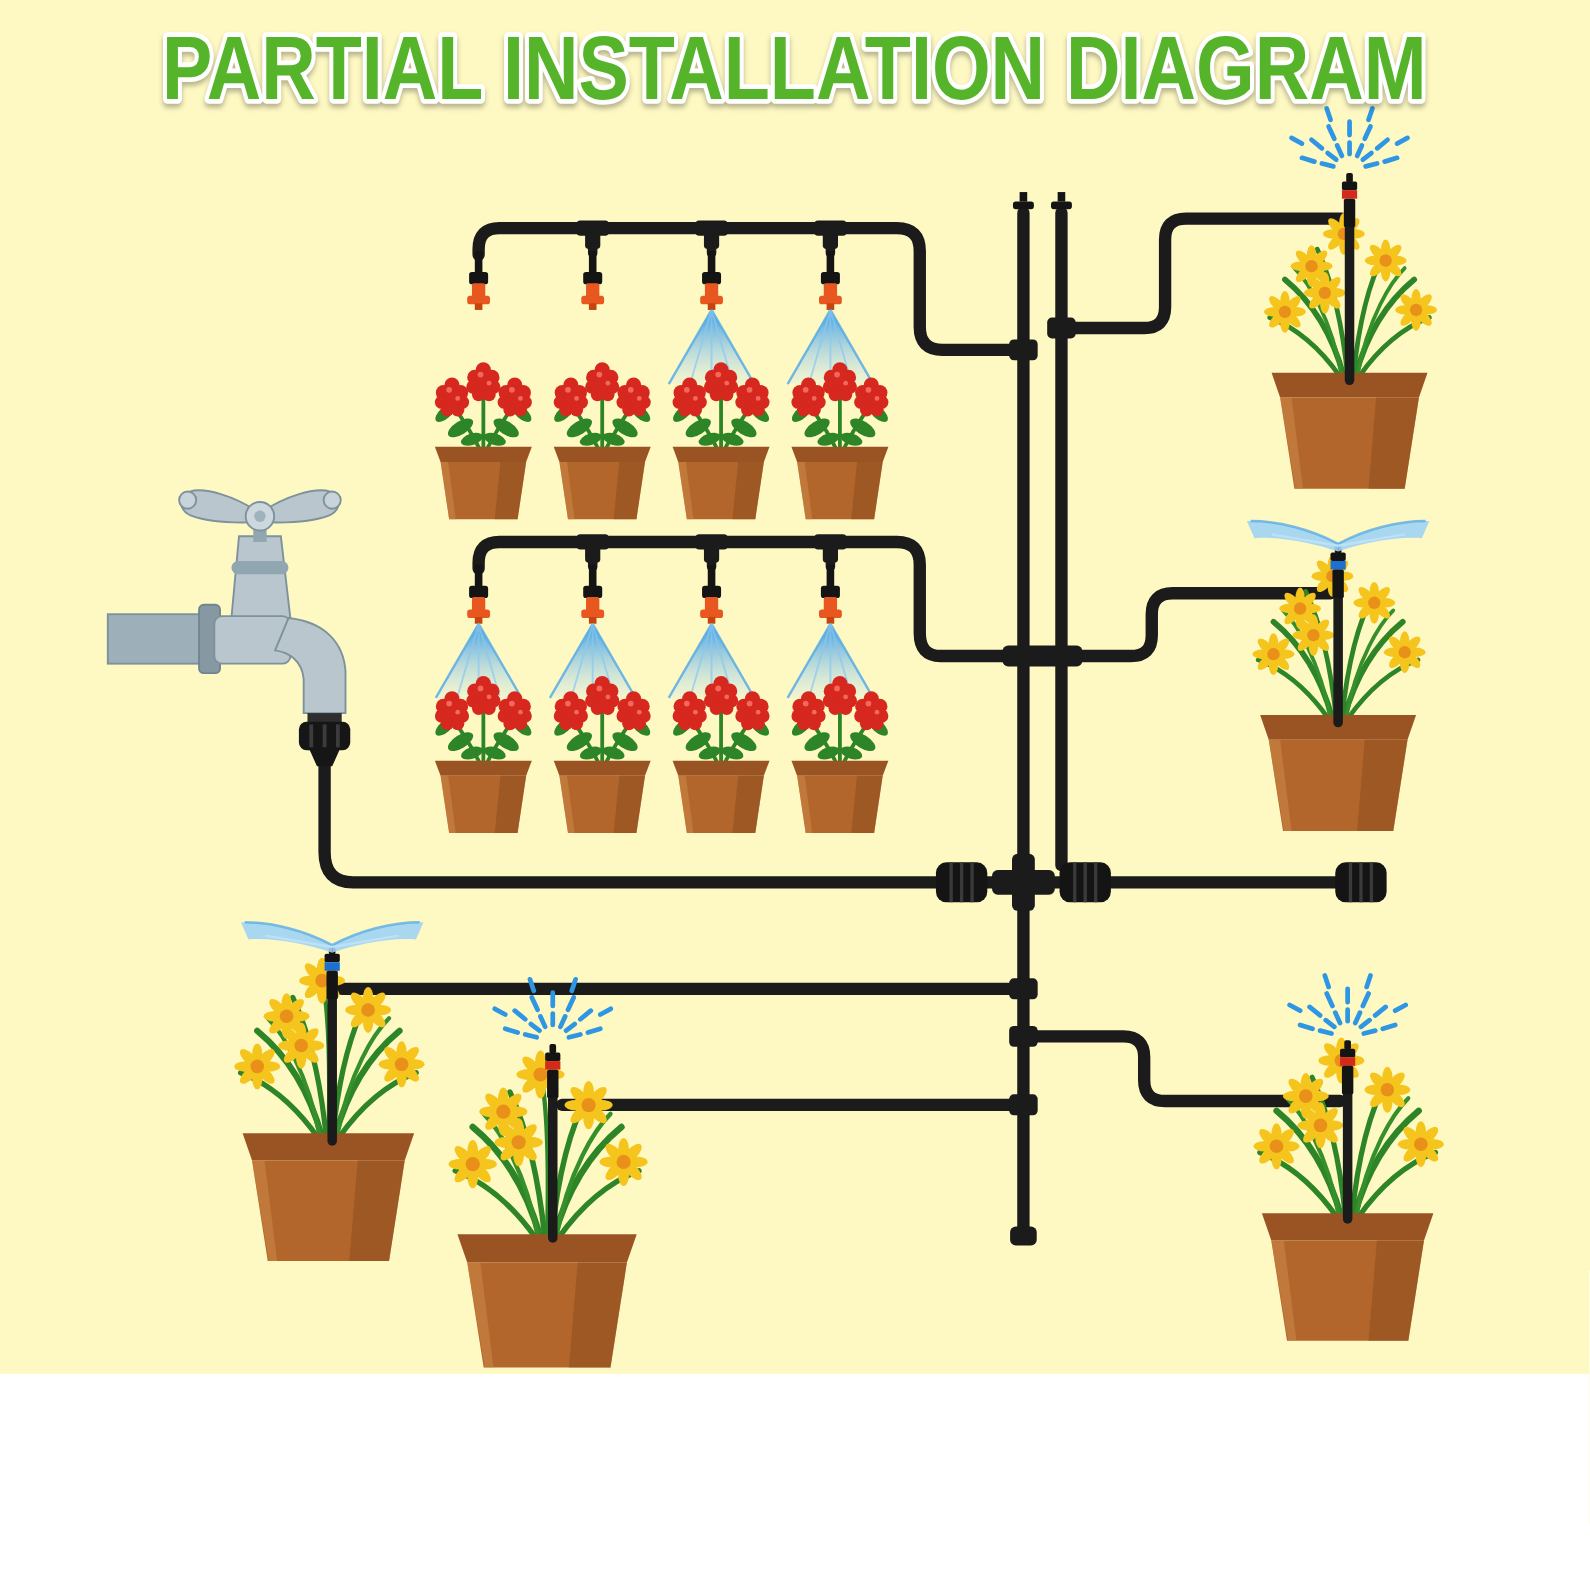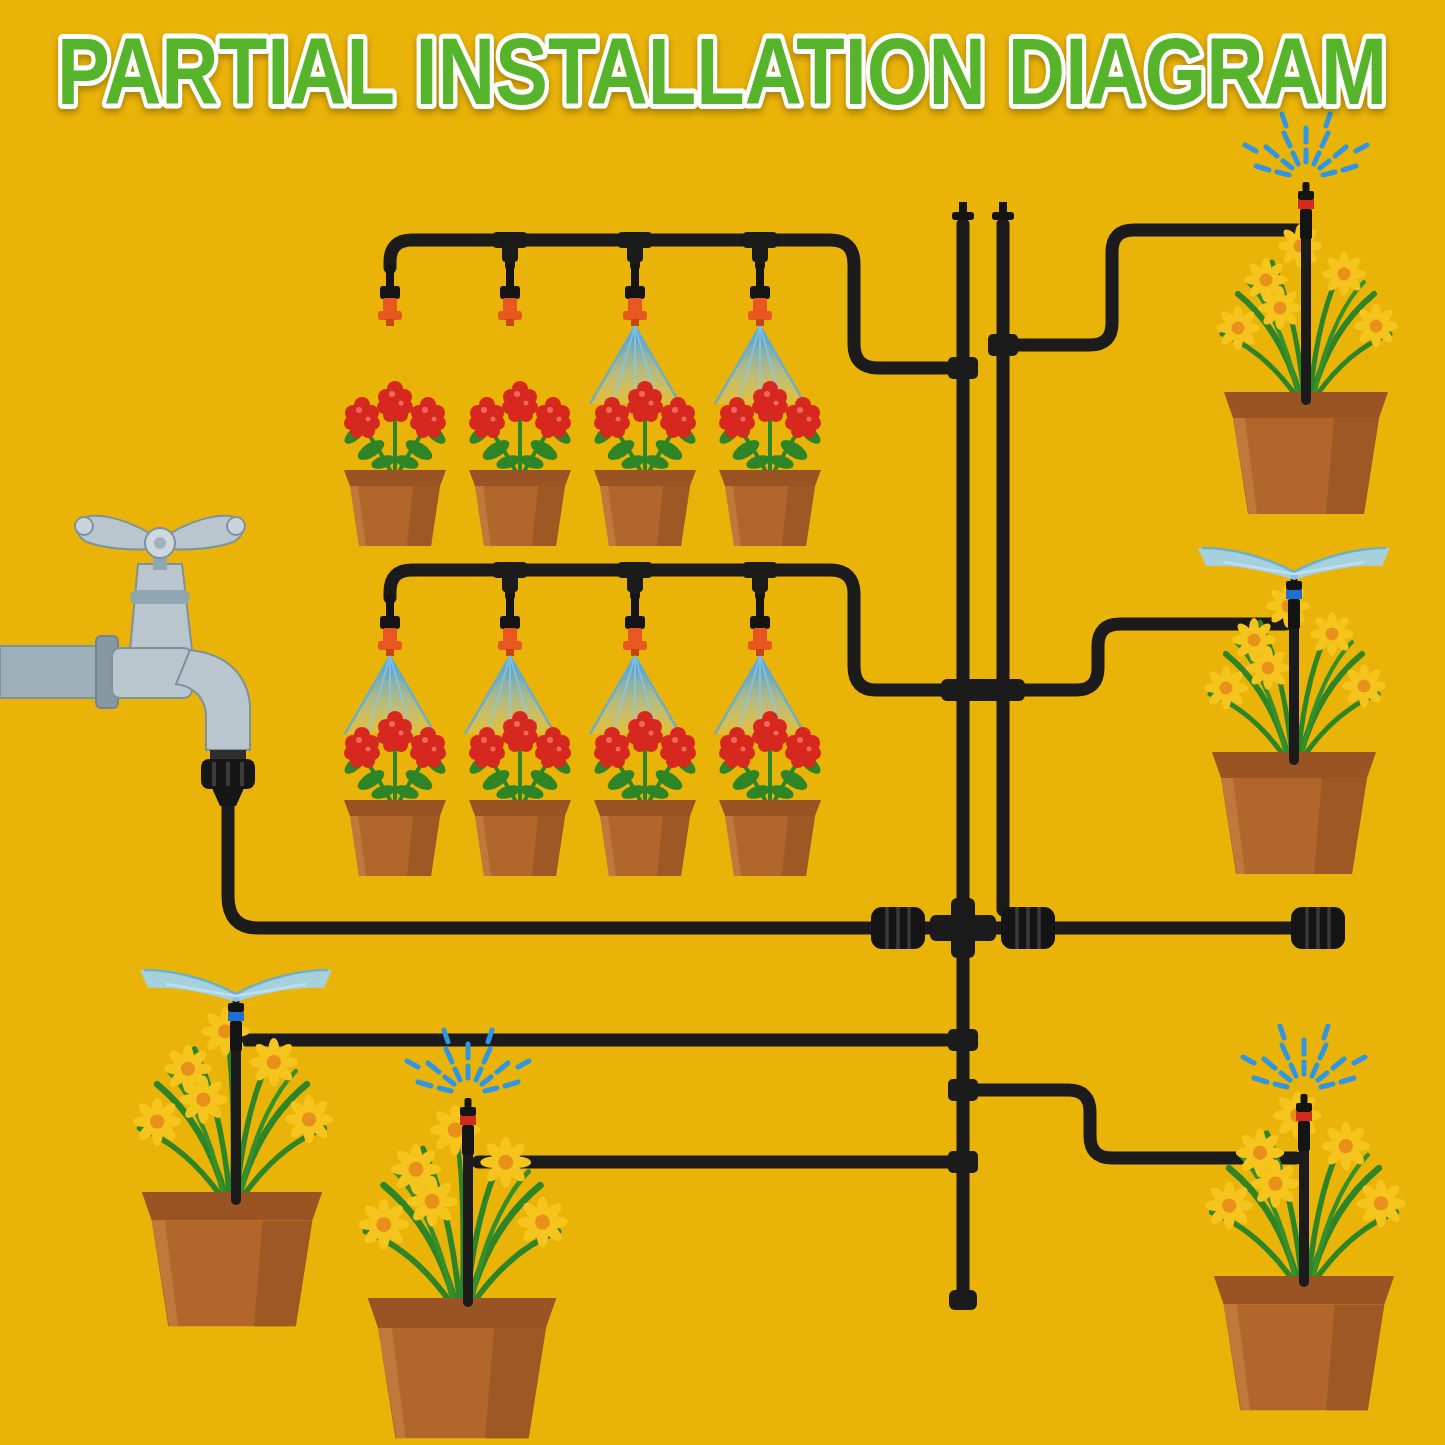--- a/index.html
+++ b/index.html
@@ -1,16 +1,16 @@
 <!DOCTYPE html>
 <html style="--title: #56b42a; --tubing: #1b1b1b; --faucet-body: #b9c6ce; --faucet-shade: #90a6b1; --spray: #2f96e3; --spray-light: #9ed3f4; --nozzle: #e8571f; --collar-red: #d22b1b; --collar-blue: #1e6fd2; --pot-rim: #9a5424; --pot-body: #b2662c; --red-flower: #d6281e; --yellow-flower: #f5c51d; --flower-center: #e8901a; --foliage: #2e8527;"><head>
 <meta charset="utf-8">
 <style>
   html,body{margin:0;padding:0;background:#ffffff;}
-  .stage{position:relative;width:1445px;height:1445px;background:#eab308;overflow:hidden;font-family:"Liberation Sans",sans-serif;}
+  .stage{position:relative;width:1445px;height:1249px;background:#fef9c3;overflow:hidden;font-family:"Liberation Sans",sans-serif;}
   .stage svg{display:block;width:100%;height:100%;}
   .tube{fill:none;stroke:var(--tubing,#1b1b1b);stroke-width:13;stroke-linecap:round;stroke-linejoin:round;}
   .tube-thin{stroke-width:10;}
   .fit{fill:var(--tubing,#141414);}
   .title-text{
     font-family:"Liberation Sans",sans-serif;
     font-weight:bold;
     fill:var(--title,#56b42a);
     stroke:#ffffff;stroke-width:10px;stroke-linejoin:round;
     paint-order:stroke;

